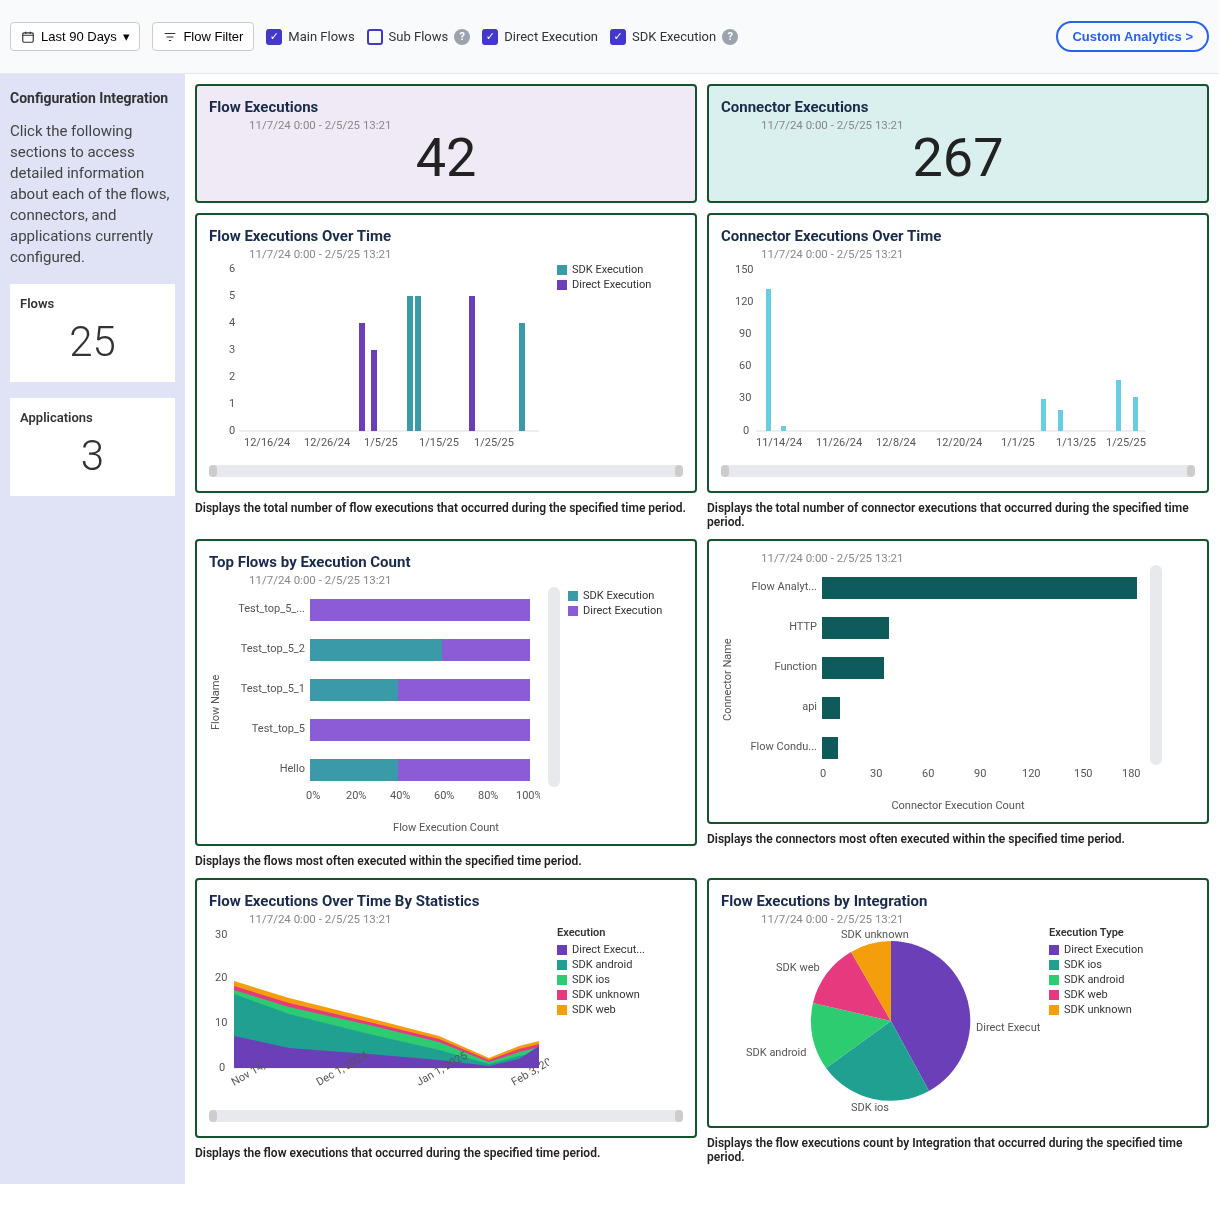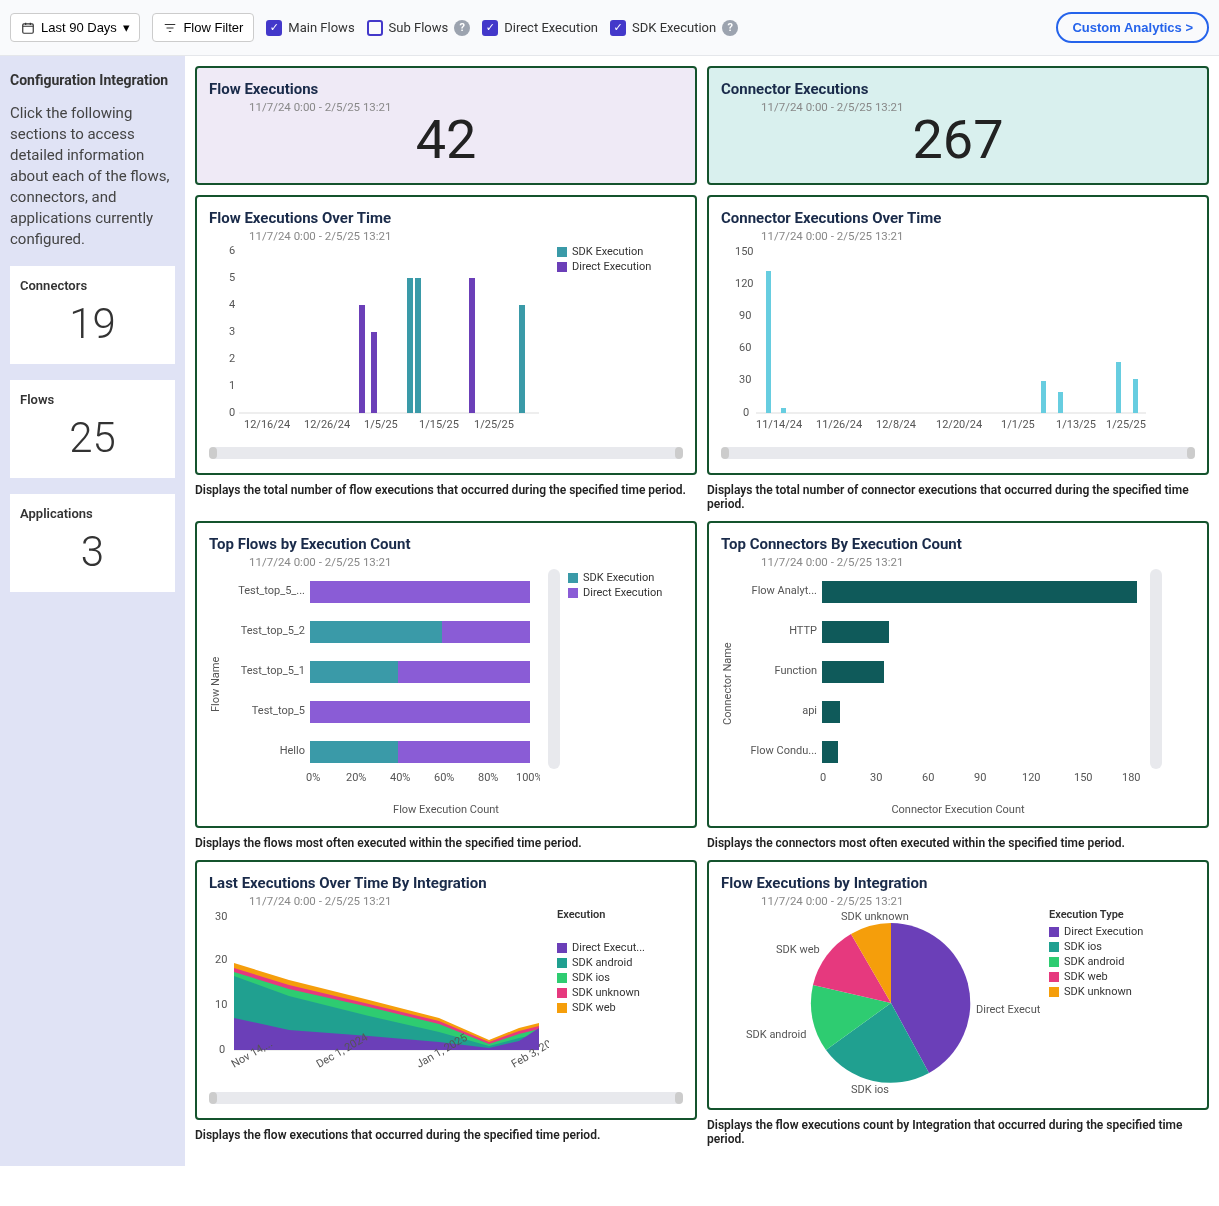--- a/index.html
+++ b/index.html
@@ -6,21 +6,21 @@
   body {
     margin: 0;
     font-family: -apple-system, BlinkMacSystemFont, "Segoe UI", Roboto, sans-serif;
     background: #fff;
     color: #333;
     font-size: 13px;
   }
   .topbar {
     display: flex;
     align-items: center;
-    padding: 12px 10px;
+    padding: 21px 10px;
     gap: 12px;
     background: #f9fafc;
     border-bottom: 1px solid #e5e7eb;
   }
   .btn {
     display: inline-flex;
     align-items: center;
     gap: 6px;
     background: #fff;
     border: 1px solid #ccc;
@@ -160,24 +160,20 @@
   <button class="btn btn-link">
     <span>Custom Analytics &gt;</span>
   </button>
 </div>
 
 <div class="layout">
 
   <aside class="sidebar">
     <h3>Configuration Integration</h3>
     <p>Click the following sections to access detailed information about each of the flows, connectors, and applications currently configured.</p>
-    <div class="stat-card">
-      <div class="label">Connectors</div>
-      <div class="val">19</div>
-    </div>
     <div class="stat-card">
       <div class="label">Flows</div>
       <div class="val">25</div>
     </div>
     <div class="stat-card">
       <div class="label">Applications</div>
       <div class="val">3</div>
     </div>
   </aside>
 
@@ -335,21 +331,20 @@
                 </div>
             </div>
           </div>
           <div style="text-align:center;font-size:11px;color:#555;margin-top:4px">Flow Execution Count</div>
         </div>
         <div class="caption">Displays the flows most often executed within the specified time period.</div>
       </div>
 
       <div class="col6">
         <div class="card">
-          <h4>Top Connectors By Execution Count</h4>
           <div class="sub">11/7/24 0:00 - 2/5/25 13:21</div>
           <div class="chart-area">
             <div class="ytitle">Connector Name</div>
             <svg width="400" height="230" viewBox="0 0 400 230">
               <g class="axis-label" fill="#555" text-anchor="end">
                 <text x="75" y="25">Flow Analyt...</text>
                 <text x="75" y="65">HTTP</text>
                 <text x="75" y="105">Function</text>
                 <text x="75" y="145">api</text>
                 <text x="75" y="185">Flow Condu...</text>
@@ -373,21 +368,21 @@
           </div>
           <div style="text-align:center;font-size:11px;color:#555;margin-top:4px">Connector Execution Count</div>
         </div>
         <div class="caption">Displays the connectors most often executed within the specified time period.</div>
       </div>
     </div>
 
     <div class="row">
       <div class="col6">
         <div class="card">
-          <h4>Last Executions Over Time By Integration</h4>
+          <h4>Flow Executions Over Time By Statistics</h4>
           <div class="sub">11/7/24 0:00 - 2/5/25 13:21</div>
           <div class="chart-area">
             <svg width="340" height="180" viewBox="0 0 340 180">
               <g class="axis-label" fill="#555">
                   <text x="10" y="145">0</text>
                   <text x="6" y="100">10</text>
                   <text x="6" y="55">20</text>
                   <text x="6" y="12">30</text>
                 </g>
               <g stroke="#ddd">
@@ -400,21 +395,21 @@
               <polygon points="25,68 80,88 160,108 230,124 280,138 310,130 330,126 330,142 25,142" fill="#20a090"></polygon>
               <polygon points="25,110 80,122 160,128 230,134 280,140 310,133 330,120 330,142 25,142" fill="#6b3fb8"></polygon>
               <g class="axis-label" fill="#555" transform="translate(0,0)">
                 <text x="25" y="160" transform="rotate(-30 25 160)">Nov 14,...</text>
                 <text x="110" y="160" transform="rotate(-30 110 160)">Dec 1, 2024</text>
                 <text x="210" y="160" transform="rotate(-30 210 160)">Jan 1, 2025</text>
                 <text x="305" y="160" transform="rotate(-30 305 160)">Feb 3, 2025</text>
               </g>
             </svg>
             <div class="legend">
-              <div style="font-weight:600;margin-bottom:20px">Execution</div>
+              <div style="font-weight:600;margin-bottom:4px">Execution</div>
               <div class="legend-item">
                   <span class="sw" style="background:#6b3fb8"></span>
                   <span>Direct Execut...</span>
                 </div>
               <div class="legend-item">
                   <span class="sw" style="background:#20a090"></span>
                   <span>SDK android</span>
                 </div>
               <div class="legend-item">
                   <span class="sw" style="background:#2ecc71"></span>

